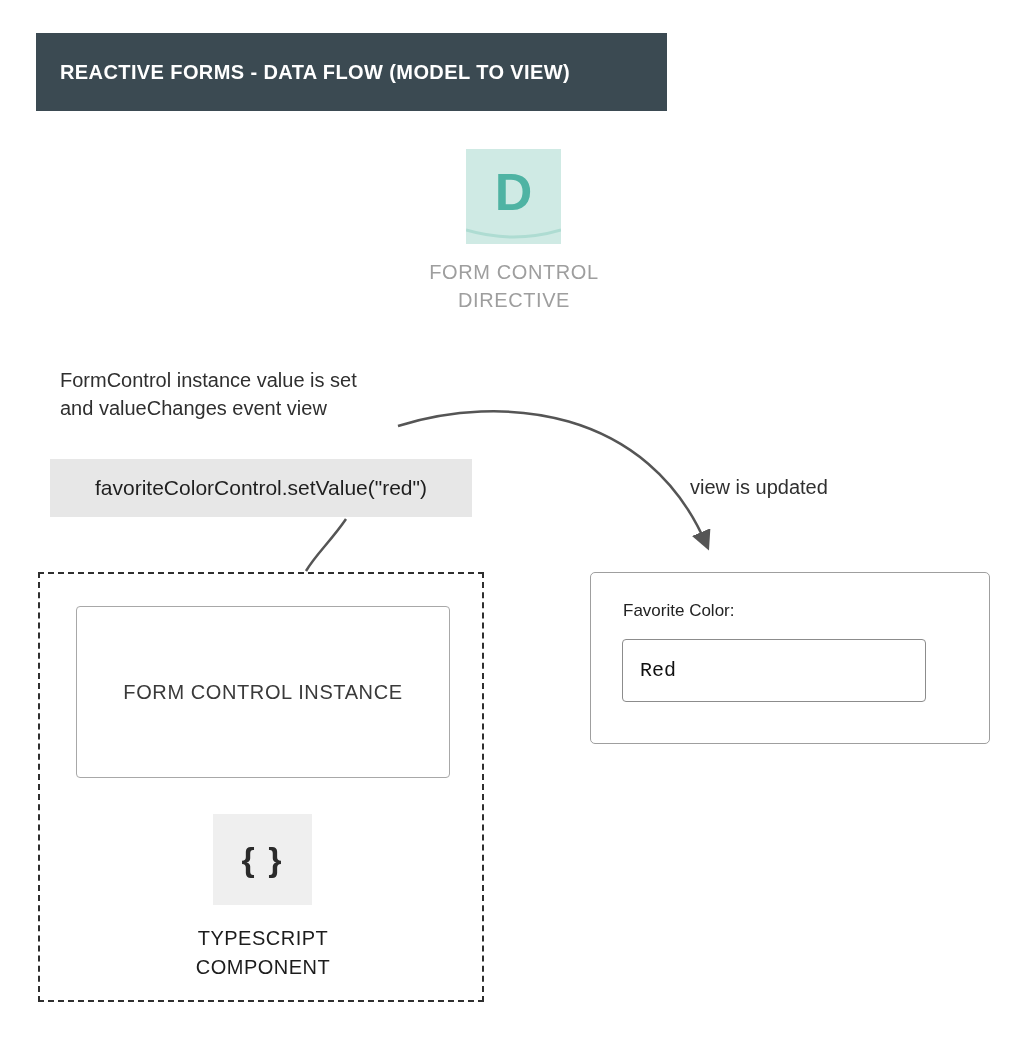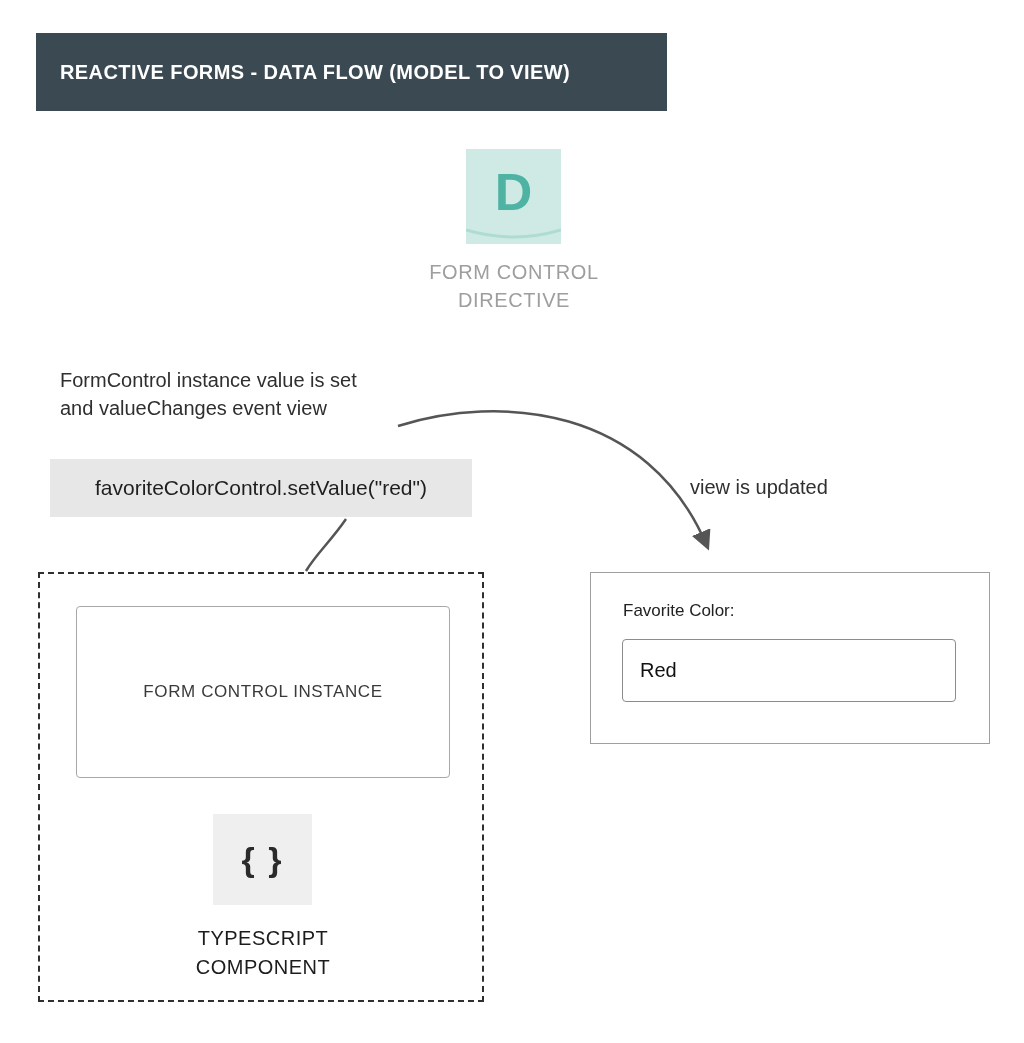--- a/index.html
+++ b/index.html
@@ -112,21 +112,21 @@
 
   .instance-box {
     position: absolute;
     left: 36px; top: 32px;
     width: 374px; height: 172px;
     border: 1px solid #a8a8a8;
     border-radius: 4px;
     display: flex;
     align-items: center;
     justify-content: center;
-    font-size: 17px;
+    font-size: 20px;
     color: #3a3a3a;
     letter-spacing: 0.6px;
   }
 
   .braces-box {
     position: absolute;
     left: 173px; top: 240px;
     width: 99px; height: 91px;
     background: #efefef;
     display: flex;
@@ -148,37 +148,37 @@
     color: #1c1c1c;
     letter-spacing: 0.5px;
   }
 
   
   .view-box {
     position: absolute;
     left: 590px; top: 572px;
     width: 400px; height: 172px;
     border: 1px solid #9f9f9f;
-    border-radius: 0;
+    border-radius: 5px;
     background: #ffffff;
   }
   .field-label {
     position: absolute;
     left: 32px; top: 28px;
     font-size: 17px;
     color: #222222;
   }
   .field-input {
     position: absolute;
     left: 31px; top: 66px;
-    width: 334px; height: 63px;
+    width: 304px; height: 63px;
     border: 1px solid #8c8c8c;
     border-radius: 4px;
     background: #ffffff;
-    font-family: Liberation Sans, sans-serif;
+    font-family: Liberation Mono, monospace;
     font-size: 20px;
     color: #111111;
     padding-left: 17px;
   }
 </style>
 </head>
 <body>
 
 <div class="canvas">
 

